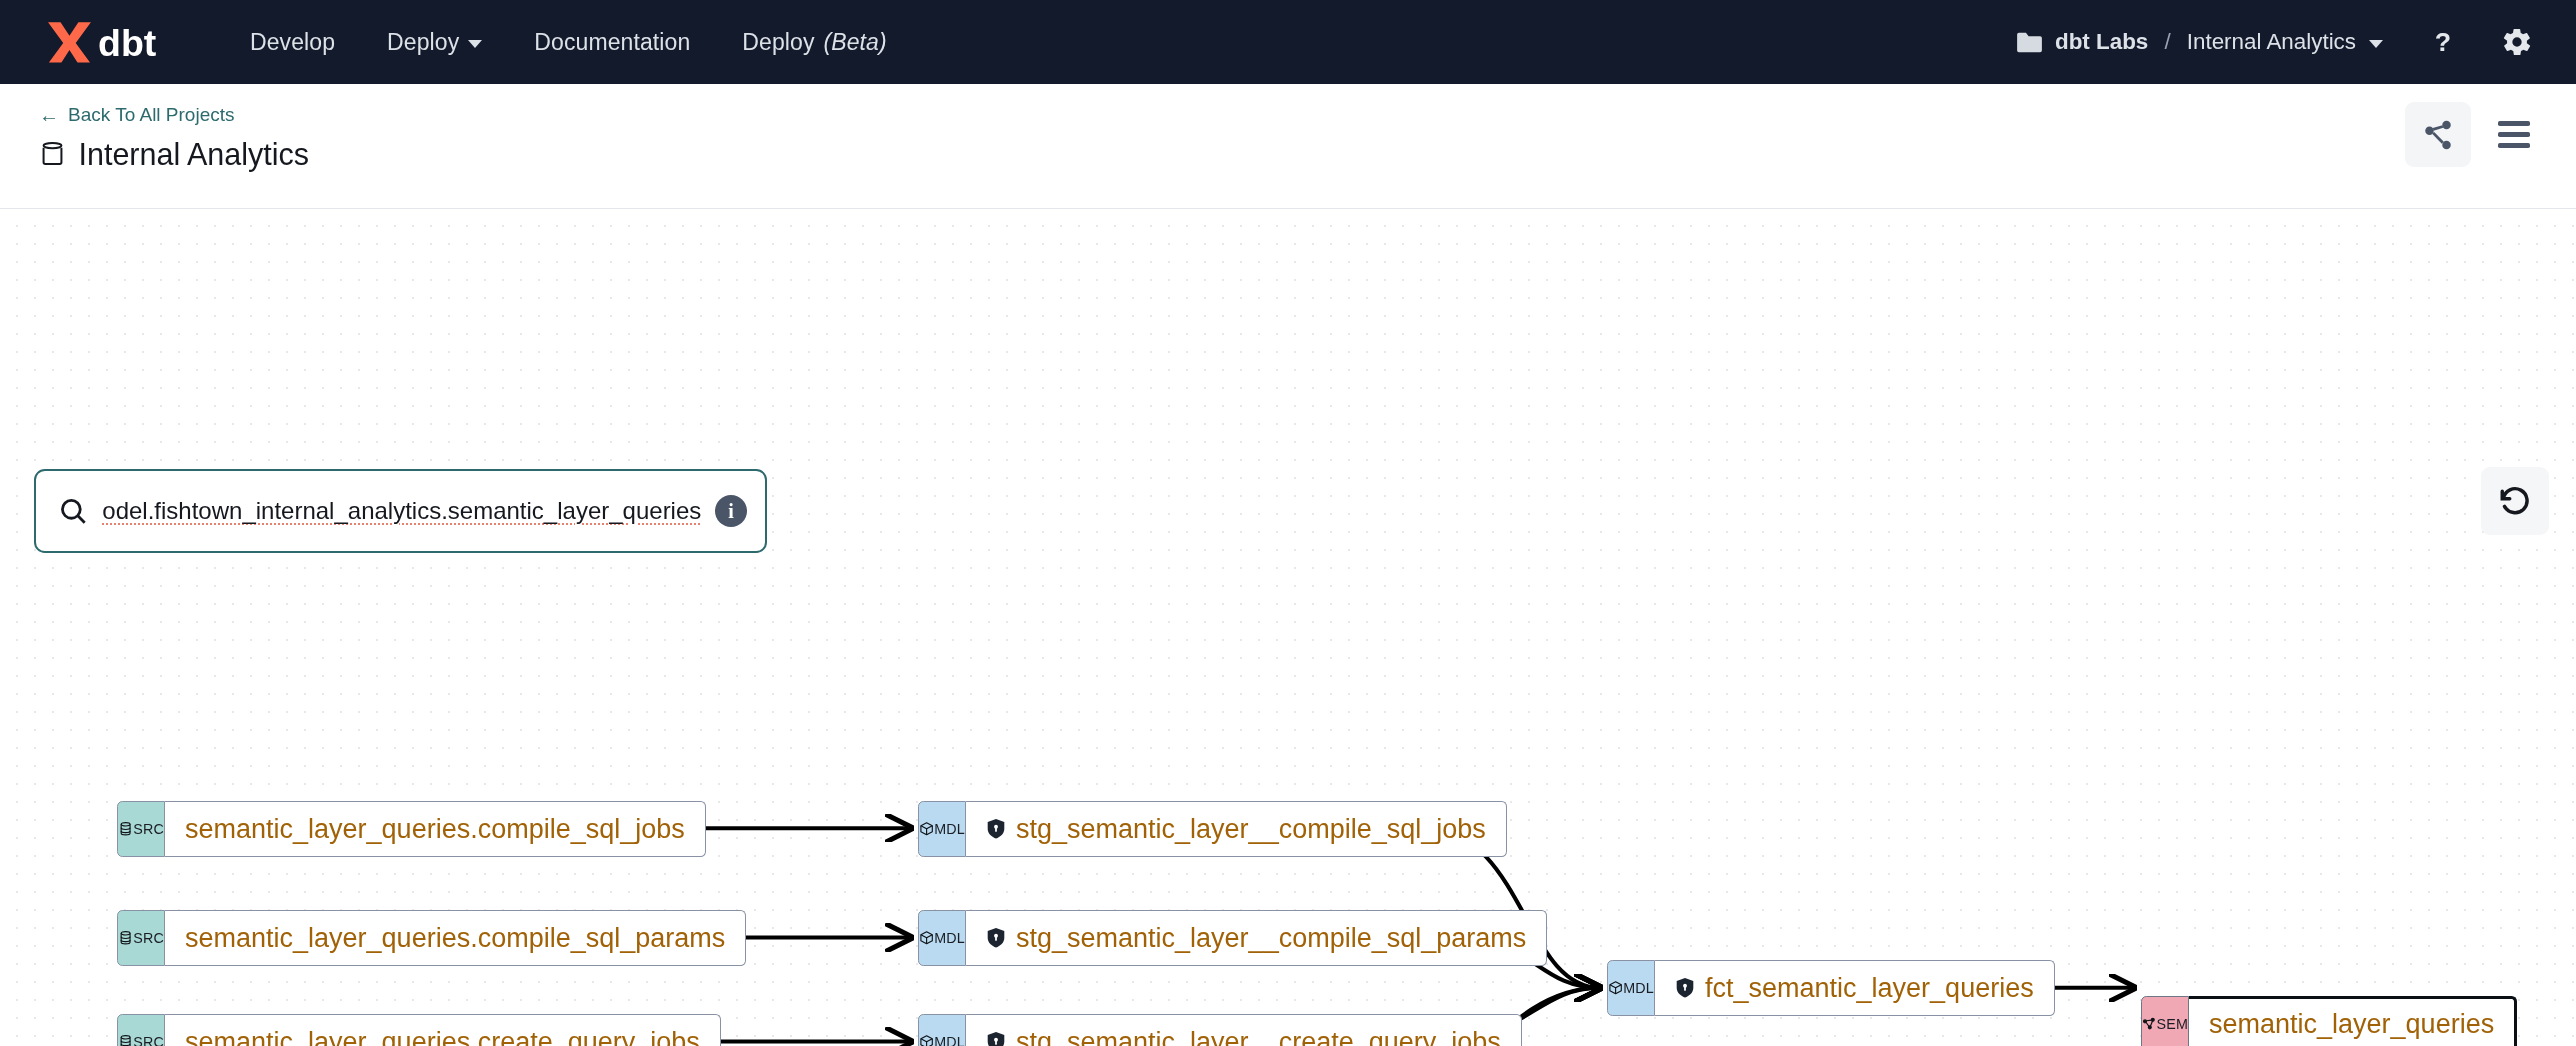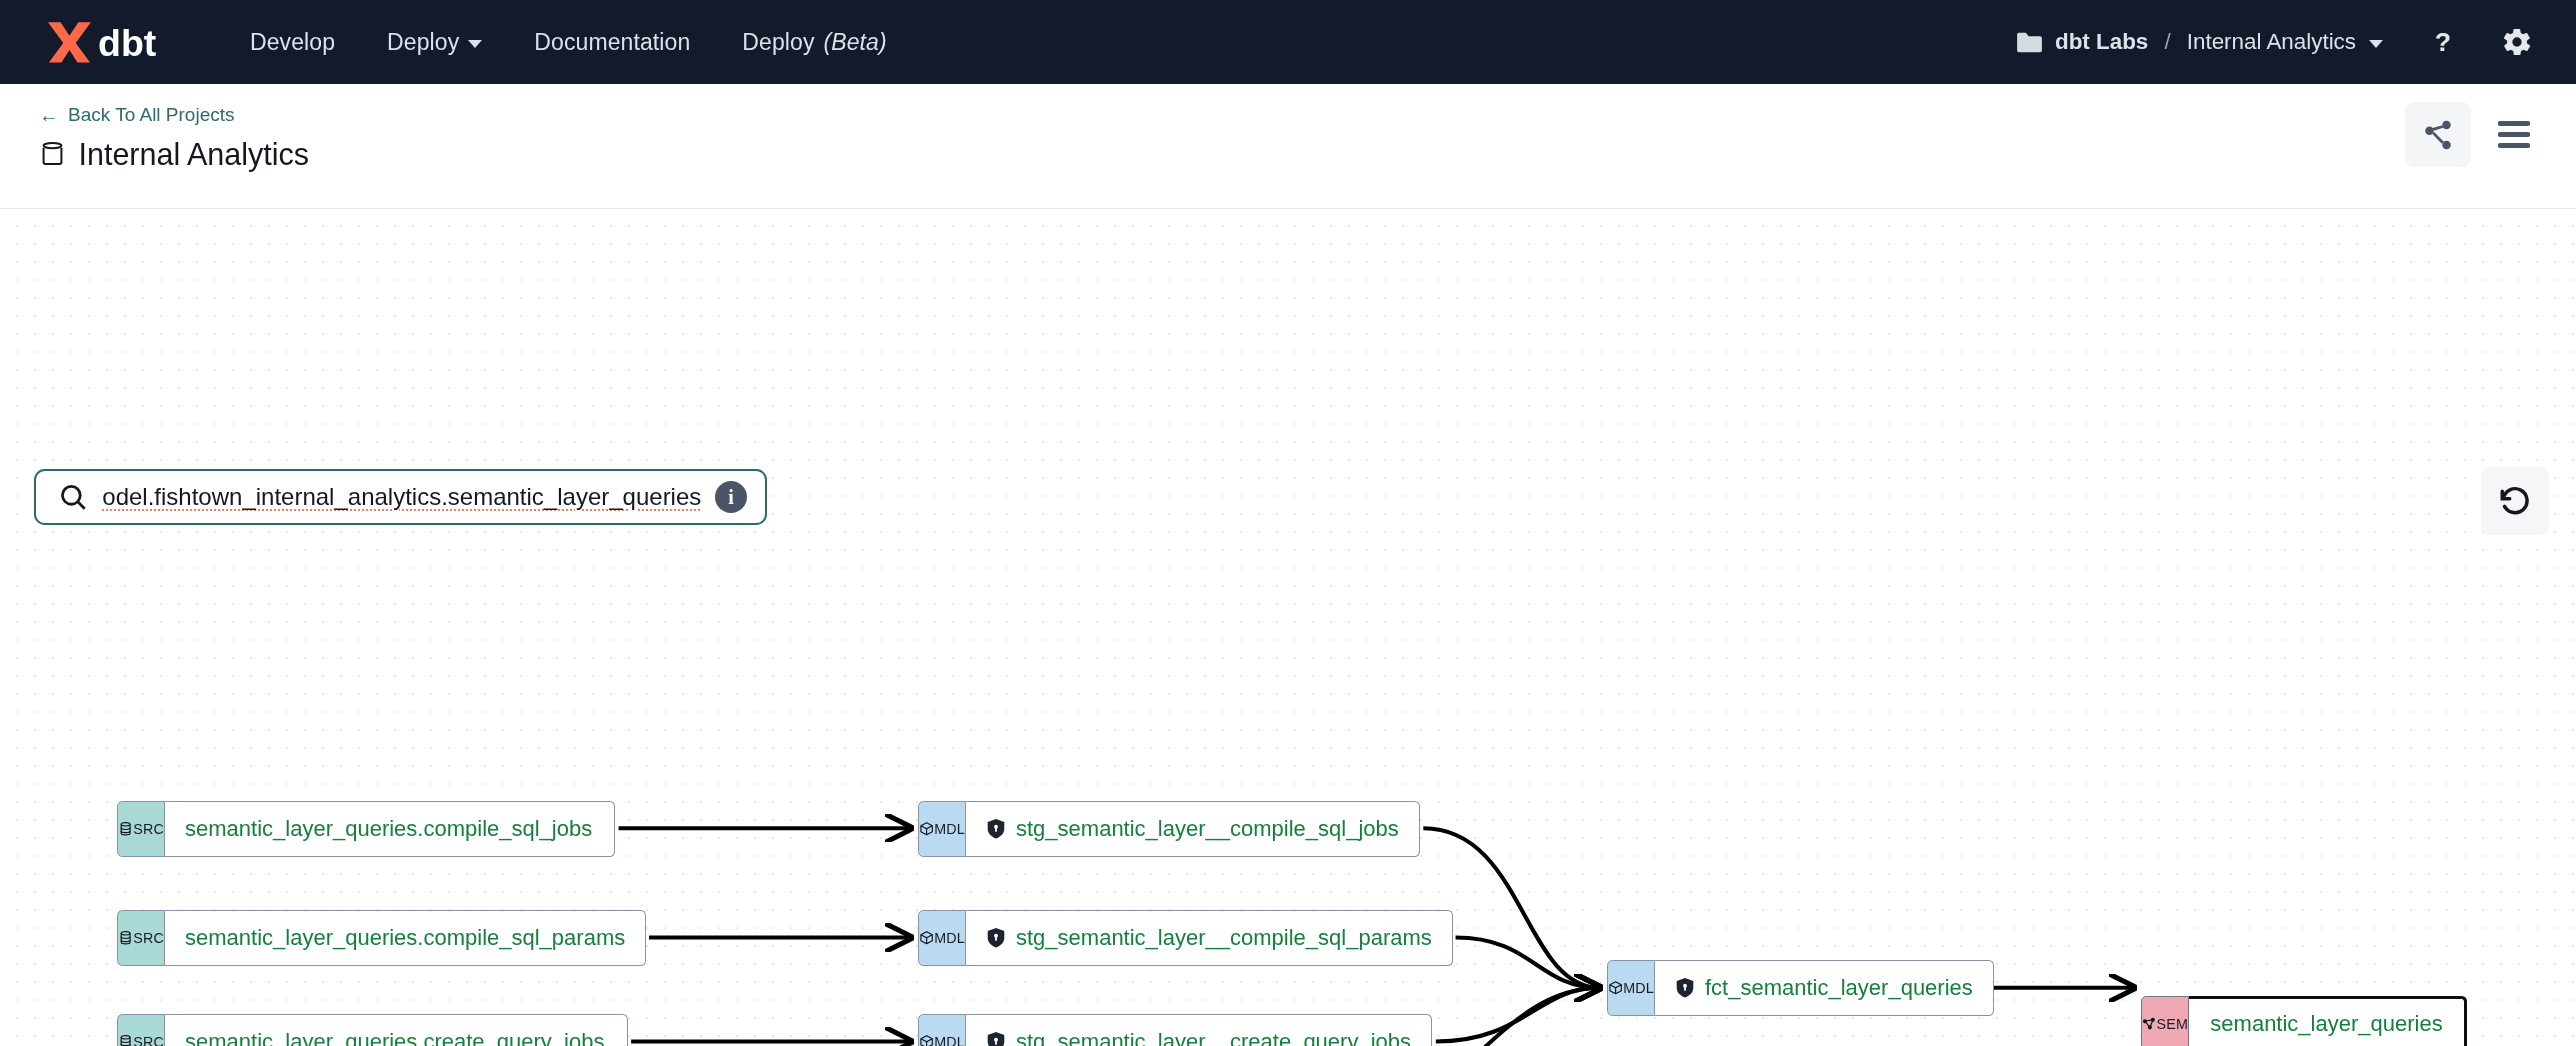--- a/index.html
+++ b/index.html
@@ -120,21 +120,21 @@
     background-image: radial-gradient(circle, #E8E8EB 1.3px, transparent 1.3px);
     background-size: 18px 18px;
     background-position: 8px 8px;
     overflow: hidden;
   }
 
   
   .search-box {
     position: absolute;
     left: 34px; top: 260px;
-    width: 733px; height: 56px;
+    width: 733px; height: 84px;
     background: #ffffff;
     border: 2.7px solid #2D6A6E;
     border-radius: 10.8px;
     display: flex;
     align-items: center;
     padding: 0 18px 0 21.5px;
     gap: 14.3px;
     z-index: 20;
   }
   .search-text {
@@ -206,21 +206,21 @@
     background: #ffffff;
     border: 1.3px solid #8892A4;
     border-left: none;
     border-radius: 0 5.4px 5.4px 0;
     display: flex;
     align-items: center;
     padding: 0 20px;
     gap: 10px;
     white-space: nowrap;
   }
-  .node-label { font-size: 22px; color: #15803d; }
+  .node-label { font-size: 27px; color: #a16207; }
   .node.src .node-badge { background: #A9D9D5; }
   .node.mdl .node-badge { background: #B9DAF0; }
   .node.sem .node-badge { background: #F0A8B4; }
   .node.selected .node-body { border: 3.6px solid #0B0E14; border-left: none; border-radius: 0 5.4px 5.4px 0; }
   .node.selected .node-badge { border-color: #6d7786; }
   .shield { flex: 0 0 auto; display: block; }
 </style>
 </head>
 <body>
 

